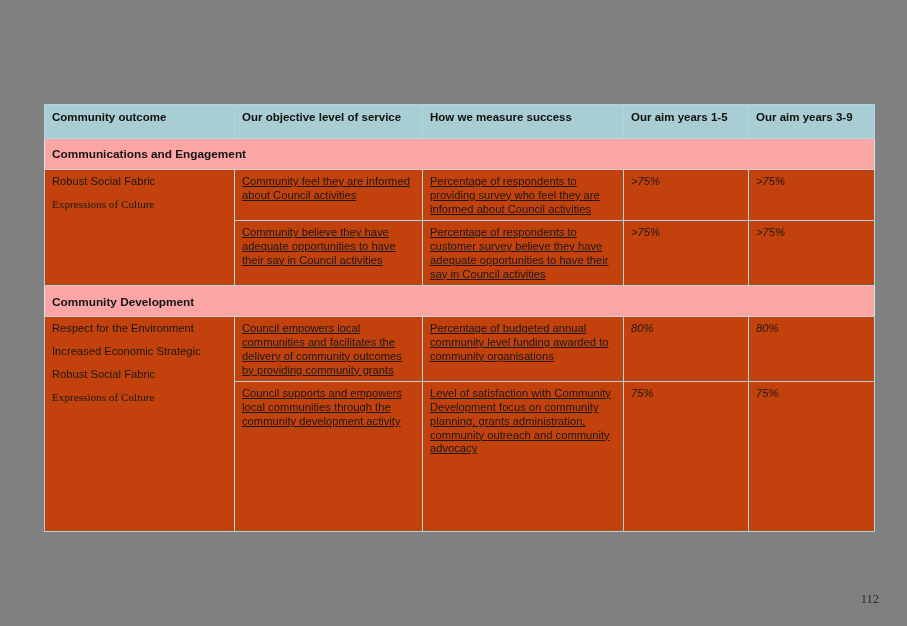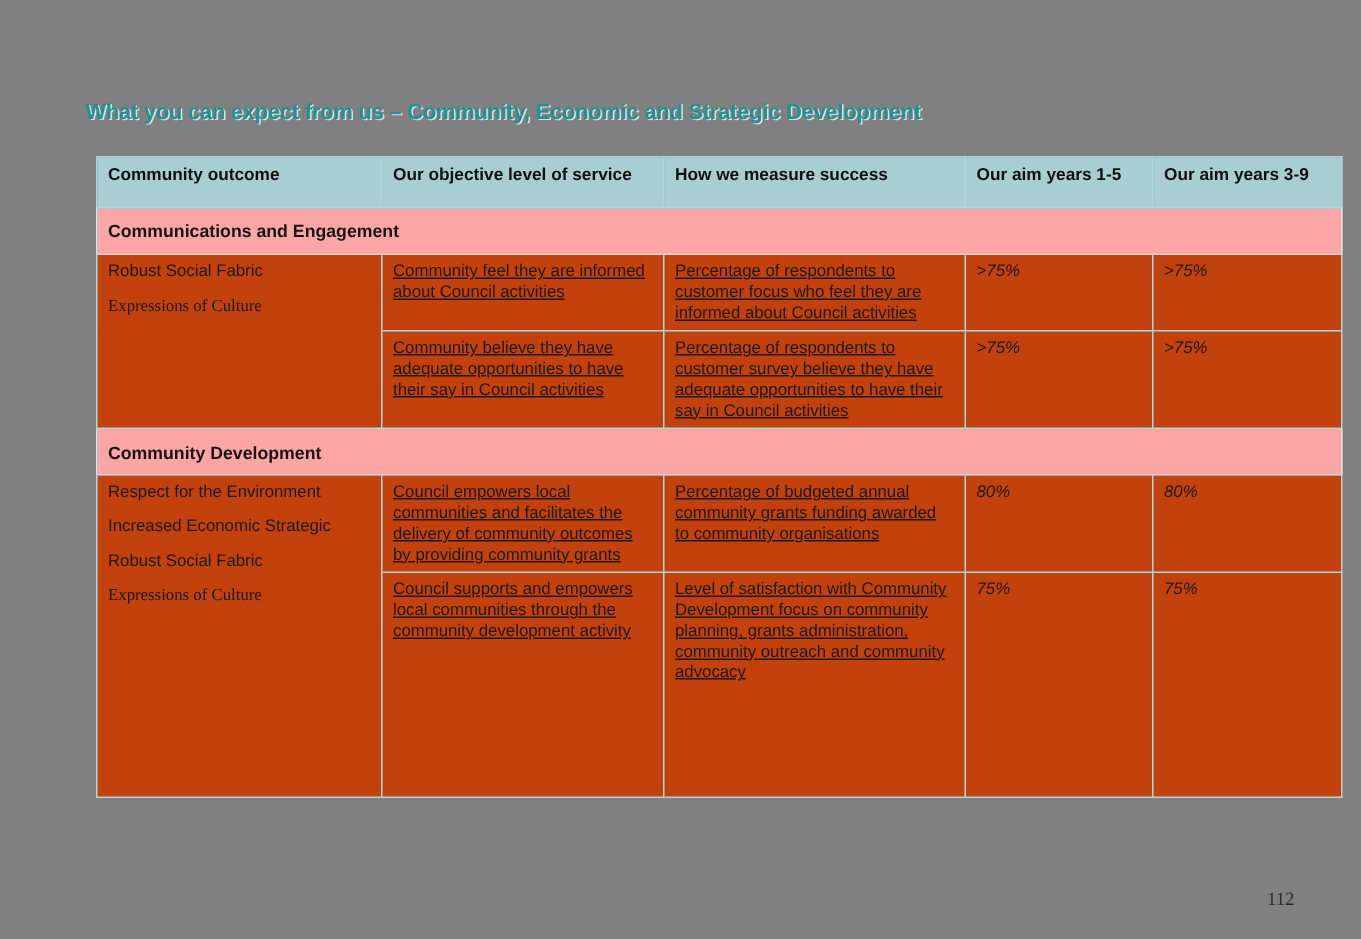--- a/index.html
+++ b/index.html
@@ -24,21 +24,21 @@
     top: 67px;
     font-size: 14.5px;
     font-weight: bold;
     color: #1f9197;
     letter-spacing: -0.1px;
     white-space: nowrap;
     text-shadow: 1px 1px 0 rgba(255,255,255,0.75);
   }
   .table-wrap {
     position: absolute;
-    left: 64px;
+    left: 44px;
     top: 104px;
     width: 830px;
   }
   table.sched {
     border-collapse: collapse;
     width: 830px;
     table-layout: fixed;
     border: 1px solid #cfe7e8;
   }
   table.sched col.c1 { width: 190px; }
@@ -83,33 +83,32 @@
   }
   td.outcome-cell p {
     margin: 0 0 9px 0;
   }
   td.outcome-cell p:last-child { margin-bottom: 0; font-family: Liberation Serif, serif; }
   td.plain-cell { white-space: normal; text-decoration: underline; }
   td.aim-cell { font-size: 11.2px; font-style: italic; }
 
   .page-number {
     position: absolute;
-    right: 44px;
+    right: 28px;
     top: 592px;
     font-size: 12.5px;
     color: #2c2c2c;
     font-family: "Liberation Serif", serif;
   }
 </style>
 </head>
 <body>
 
 <div class="page">
 
-  <div class="doc-title">What you can expect from us – Community, Economic and Strategic Development</div>
 
   <div class="table-wrap">
     <table class="sched">
       <colgroup>
         <col class="c1">
           <col class="c2">
           <col class="c3">
           <col class="c4">
           <col class="c5">
       </colgroup>
@@ -127,21 +126,21 @@
         <tr class="section-row">
           <td colspan="5">Communications and Engagement</td>
         </tr>
 
         <tr>
           <td class="body-cell outcome-cell" rowspan="2">
             <p>Robust Social Fabric</p>
             <p>Expressions of Culture</p>
           </td>
           <td class="body-cell plain-cell">Community feel they are informed about Council activities</td>
-          <td class="body-cell plain-cell">Percentage of respondents to customer focus who feel they are informed about Council activities</td>
+          <td class="body-cell plain-cell">Percentage of respondents to providing survey who feel they are informed about Council activities</td>
           <td class="body-cell aim-cell">&gt;75%</td>
           <td class="body-cell aim-cell">&gt;75%</td>
         </tr>
 
         <tr>
           <td class="body-cell plain-cell">Community believe they have adequate opportunities to have their say in Council activities</td>
           <td class="body-cell plain-cell">Percentage of respondents to customer survey believe they have adequate opportunities to have their say in Council activities</td>
           <td class="body-cell aim-cell">&gt;75%</td>
           <td class="body-cell aim-cell">&gt;75%</td>
         </tr>
@@ -151,21 +150,21 @@
         </tr>
 
         <tr>
           <td class="body-cell outcome-cell" rowspan="2">
             <p>Respect for the Environment</p>
             <p>Increased Economic Strategic</p>
             <p>Robust Social Fabric</p>
             <p>Expressions of Culture</p>
           </td>
           <td class="body-cell plain-cell">Council empowers local communities and facilitates the delivery of community outcomes by providing community grants</td>
-          <td class="body-cell plain-cell">Percentage of budgeted annual community grants funding awarded to community organisations</td>
+          <td class="body-cell plain-cell">Percentage of budgeted annual community level funding awarded to community organisations</td>
           <td class="body-cell aim-cell">80%</td>
           <td class="body-cell aim-cell">80%</td>
         </tr>
 
         <tr>
           <td class="body-cell plain-cell" style="height:140px">Council supports and empowers local communities through the community development activity</td>
           <td class="body-cell plain-cell">Level of satisfaction with Community Development focus on community planning, grants administration, community outreach and community advocacy</td>
           <td class="body-cell aim-cell">75%</td>
           <td class="body-cell aim-cell">75%</td>
         </tr>

